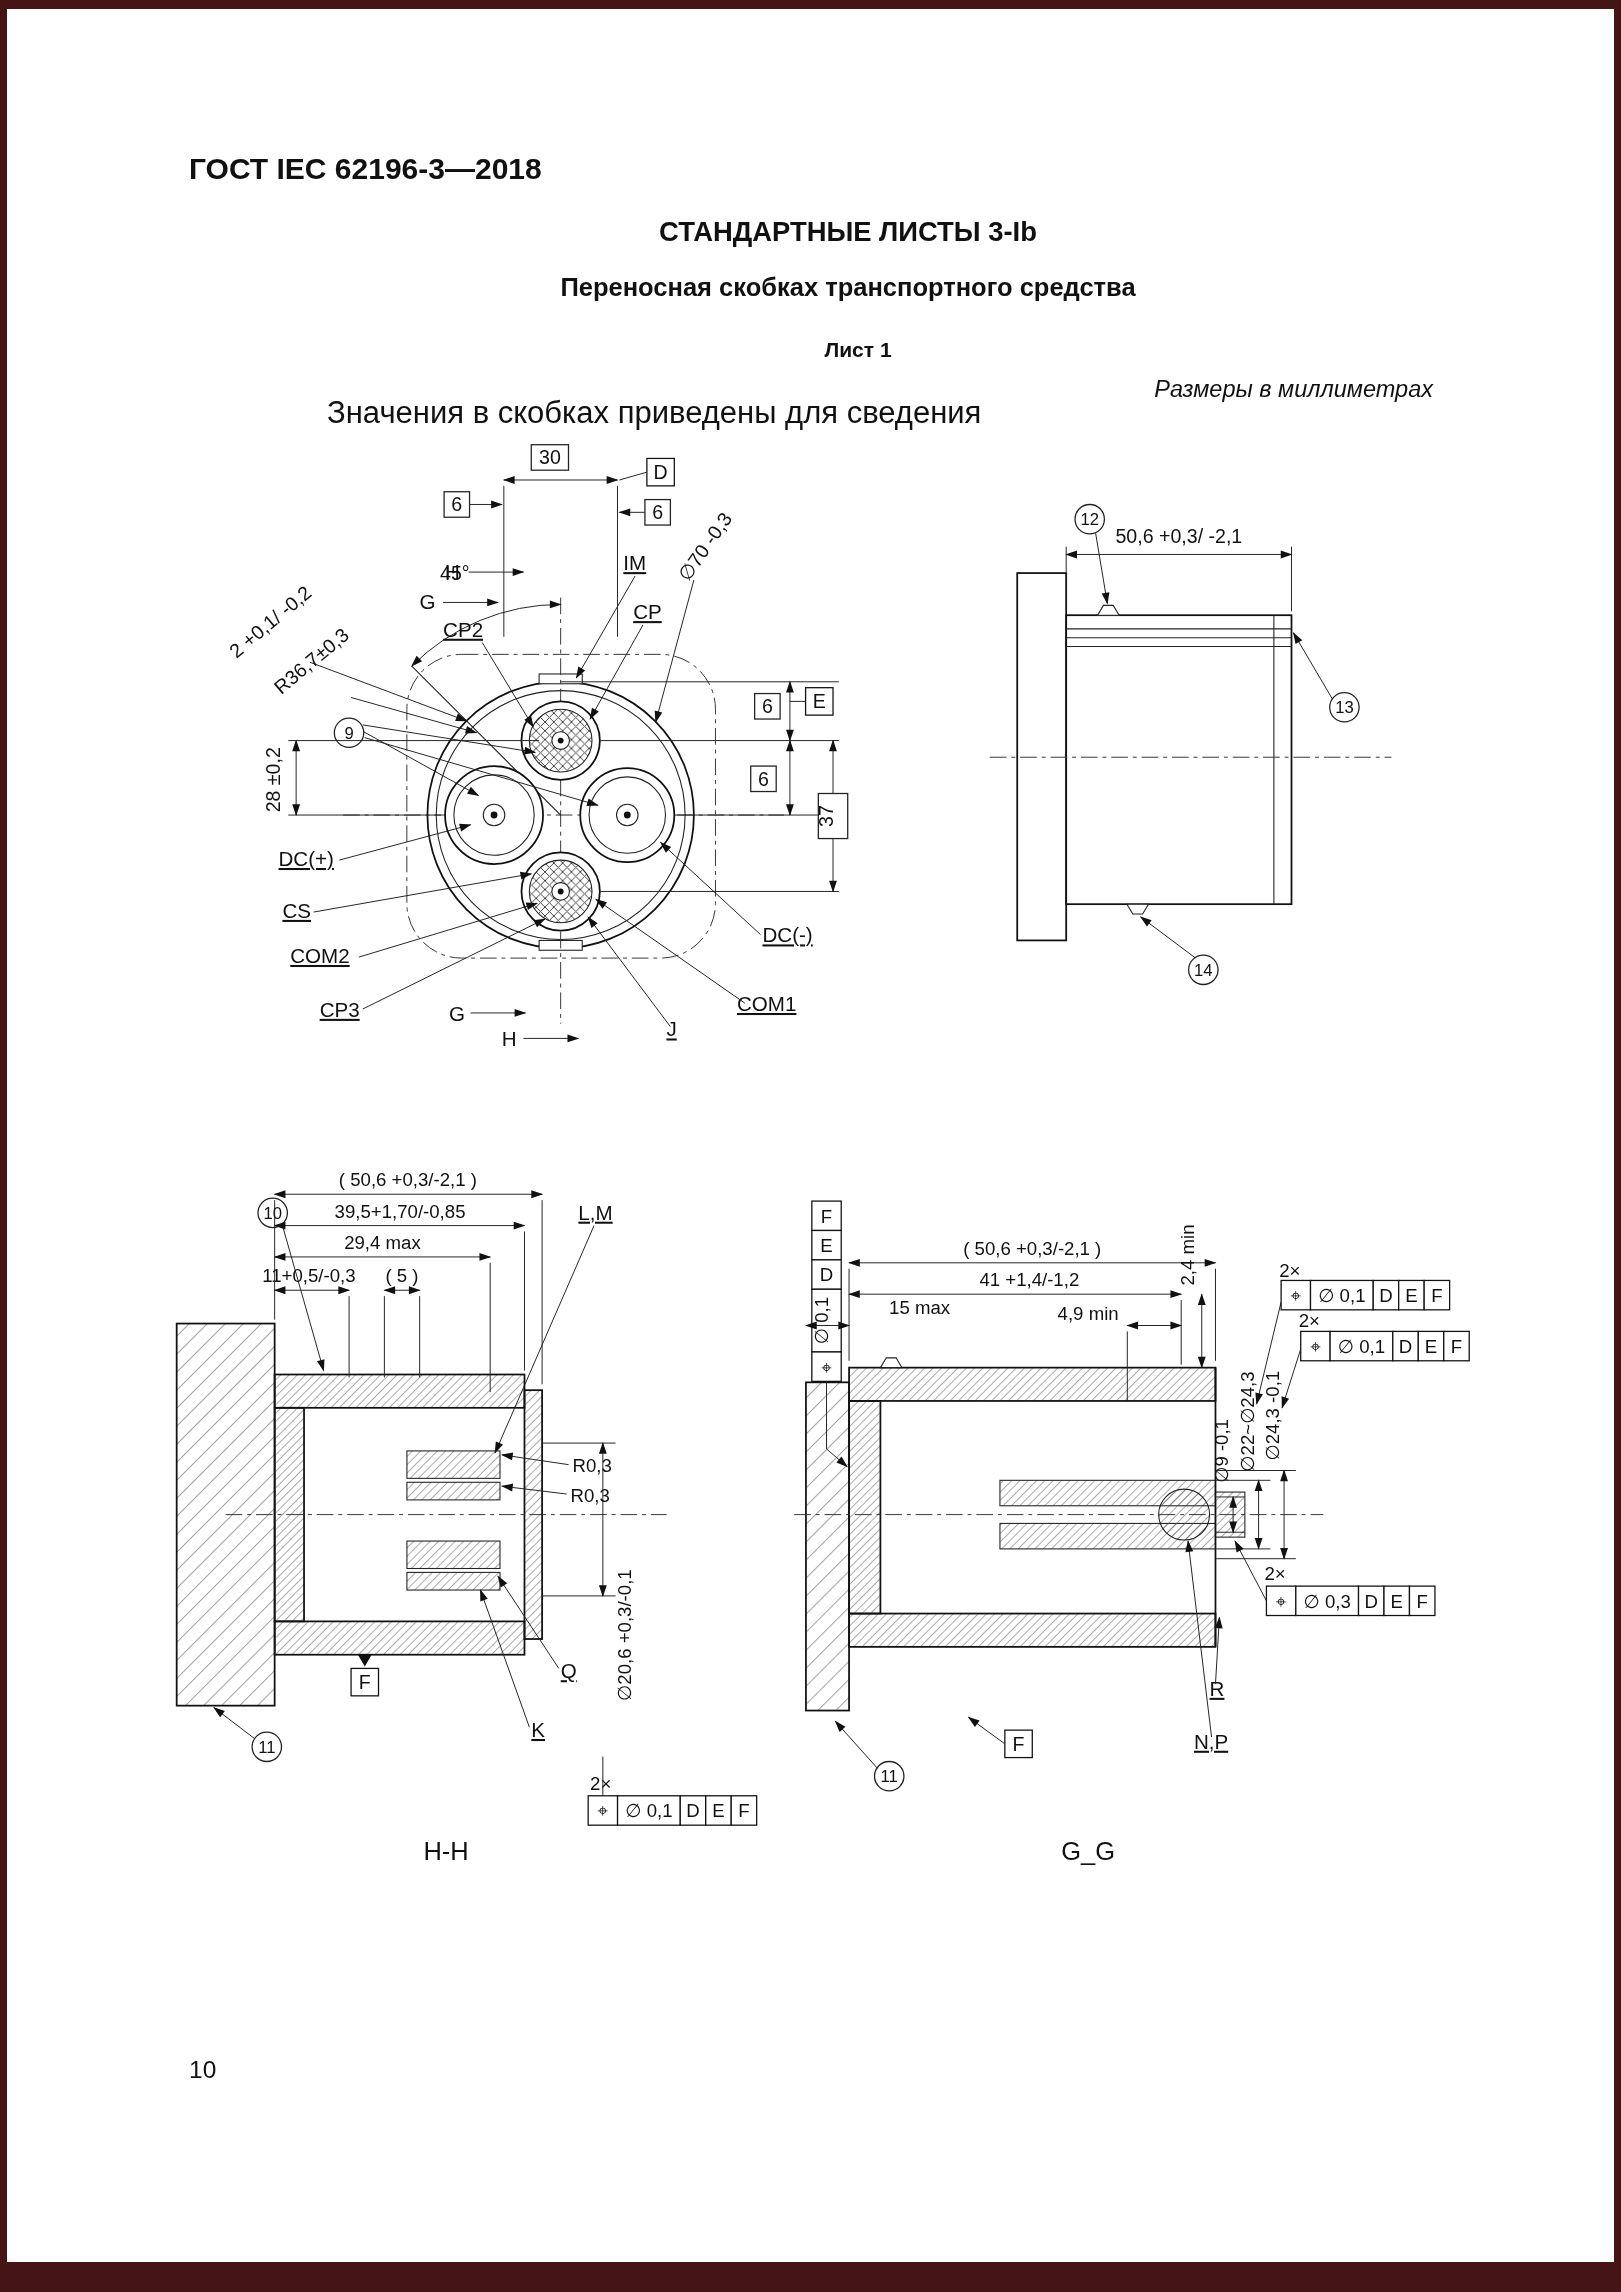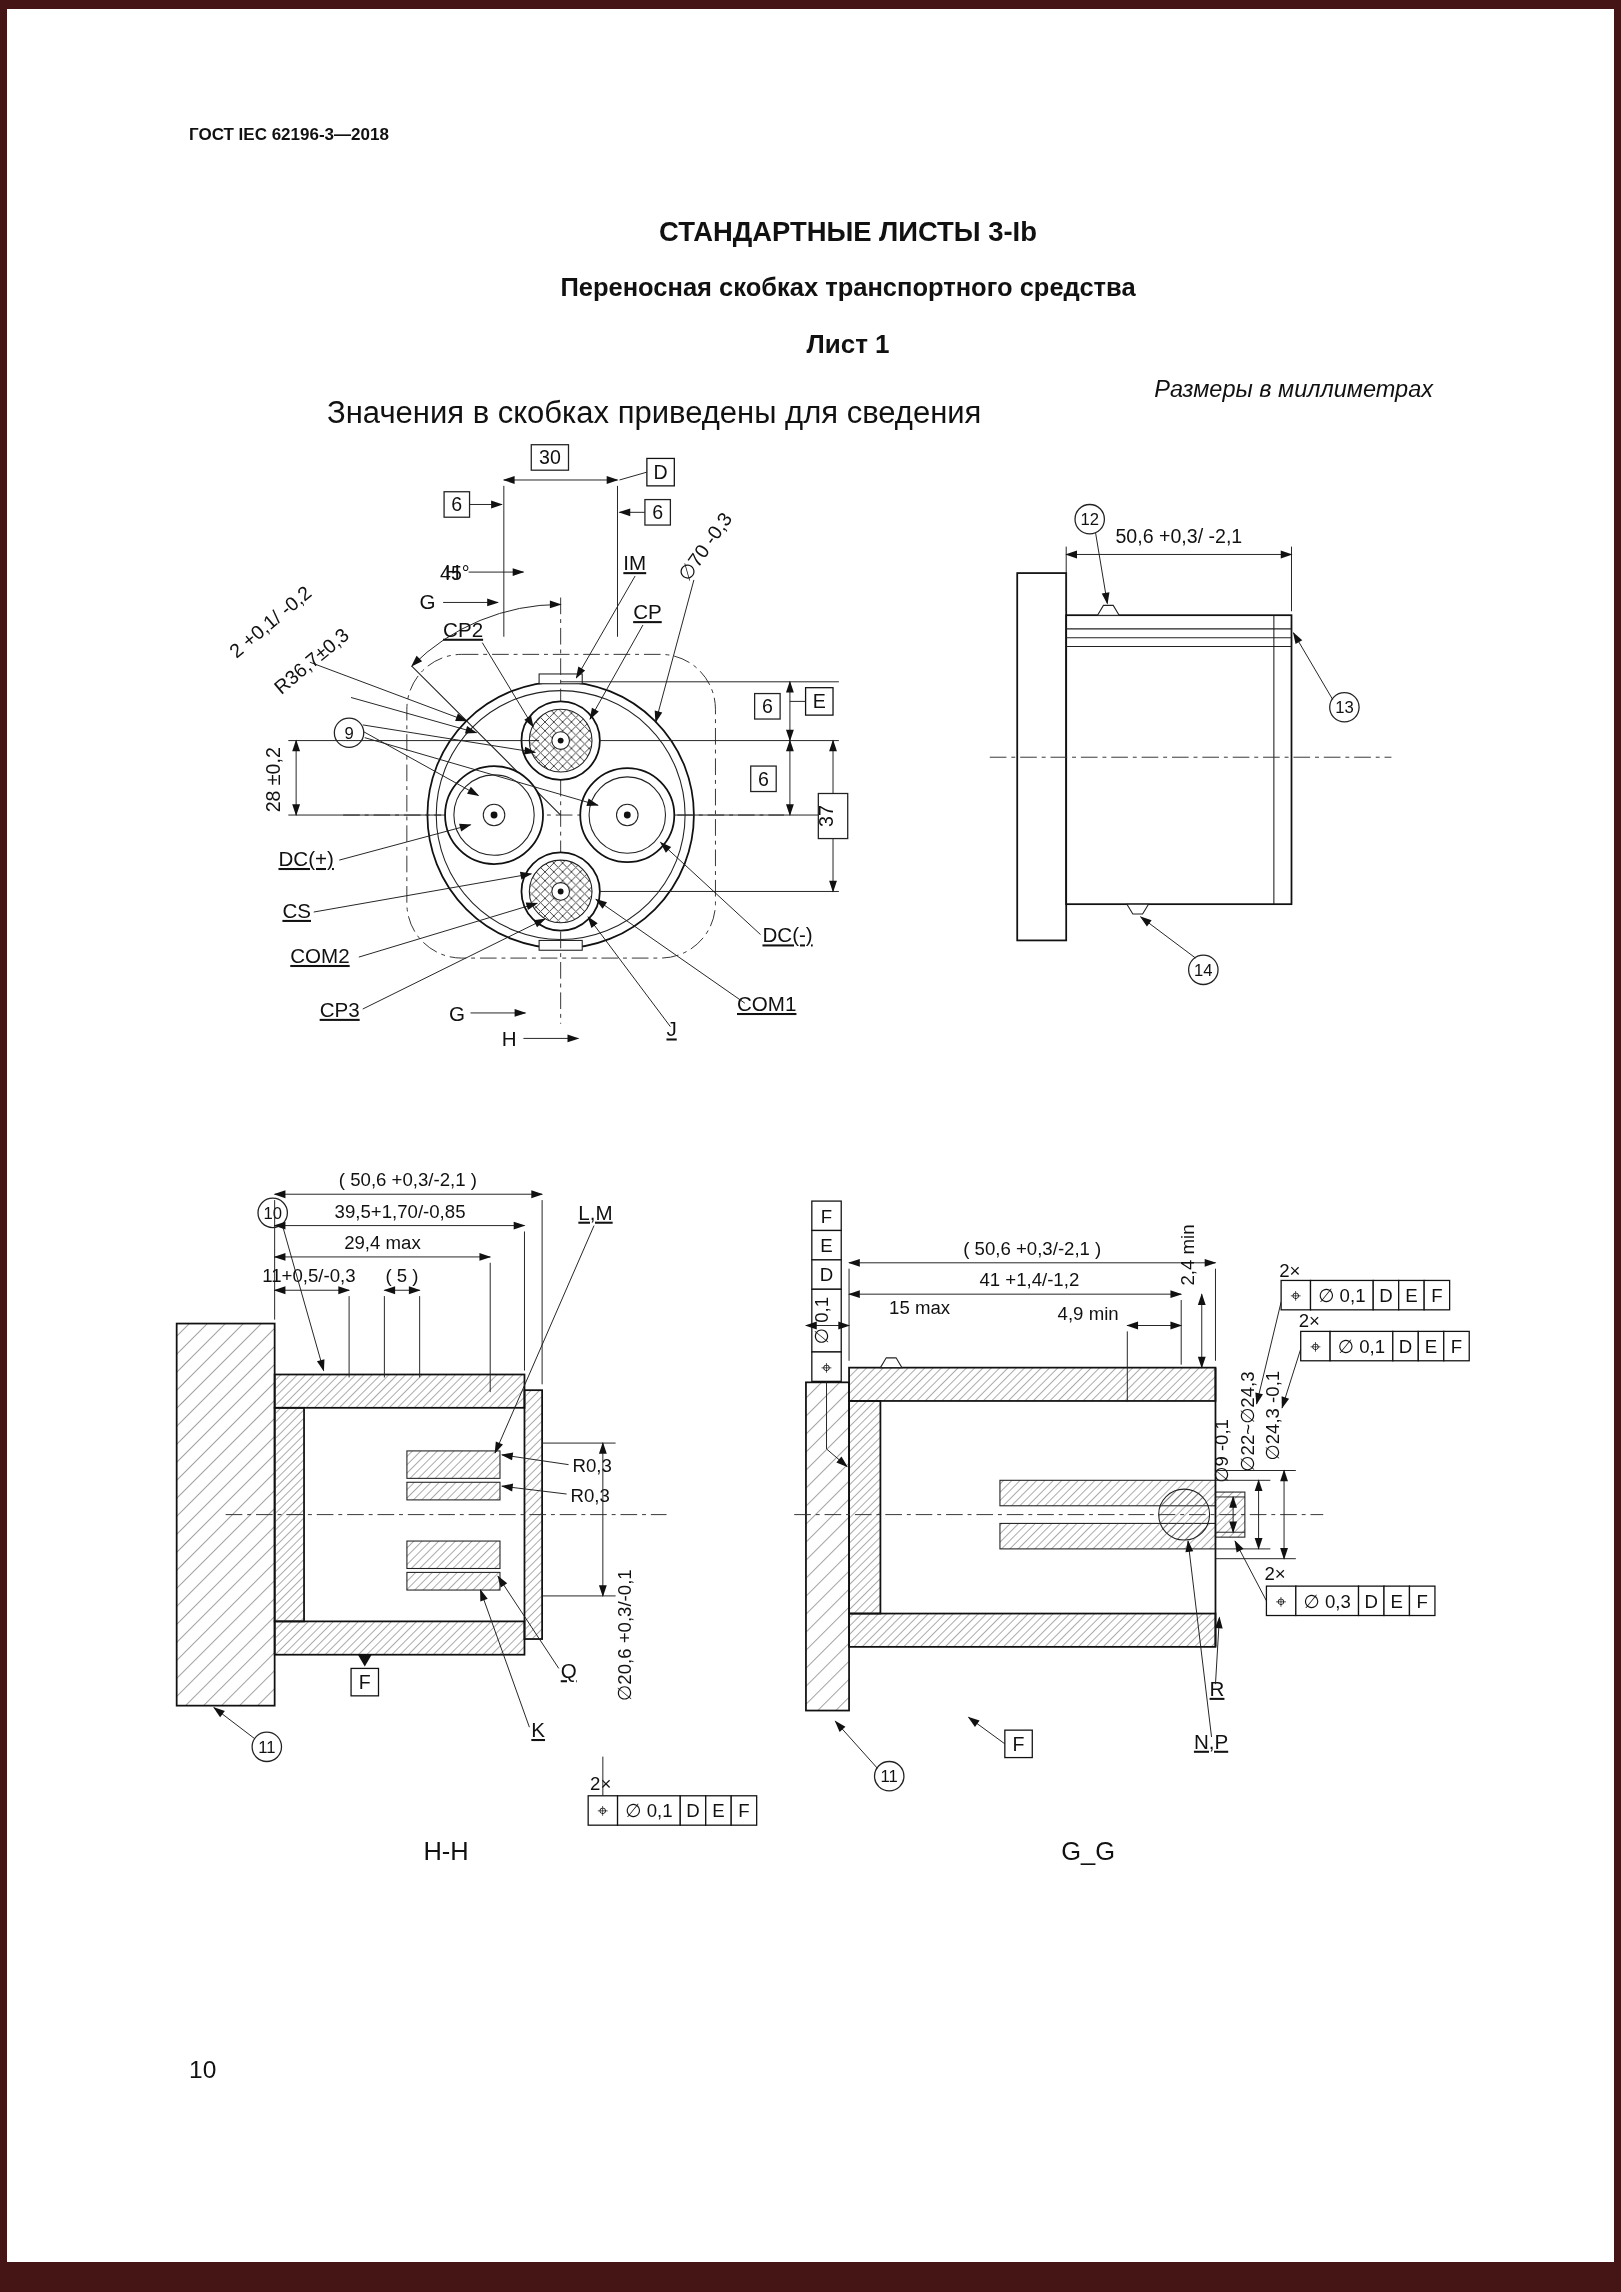--- a/index.html
+++ b/index.html
@@ -22,24 +22,24 @@
   .dim{stroke:#222;stroke-width:1;fill:none;}
   .chain{stroke:#333;stroke-width:1;fill:none;stroke-dasharray:17 5 4 5;}
   .box{fill:#fff;stroke:#222;stroke-width:1.3;}
   .cell{fill:#fff;stroke:#111;stroke-width:1.3;}
 </style>
 </head>
 <body>
 
 <div class="frame"></div>
 
-<div class="abs b" style="left:189px;top:125px;font-size:17px;">ГОСТ IEC 62196-3—2018</div>
+<div class="abs b" style="left:189px;top:152px;font-size:30px;">ГОСТ IEC 62196-3—2018</div>
 <div class="abs ctr b" style="top:216px;font-size:27.4px;">СТАНДАРТНЫЕ ЛИСТЫ 3-Ib</div>
 <div class="abs ctr b" style="top:273px;font-size:25.5px;">Переносная скобках транспортного средства</div>
-<div class="abs ctr b" style="top:329px;font-size:26px;">Лист 1</div>
+<div class="abs ctr b" style="top:338px;font-size:21px;margin-left:10px;">Лист 1</div>
 <div class="abs" style="right:188px;top:376px;font-size:23.5px;font-style:italic;text-align:center;">Размеры в миллиметрах</div>
 <div class="abs" style="left:327px;top:395px;font-size:31px;">Значения в скобках приведены для сведения</div>
 <div class="abs" style="left:189px;top:2056px;font-size:24.5px;">10</div>
 
 <svg style="left:245px;top:431px;width:647px;height:676px" viewBox="0 0 660 690">
   <defs>
     <marker id="fE" markerWidth="14" markerHeight="12" refX="12" refY="5" orient="auto" markerUnits="userSpaceOnUse">
         <path d="M1,1 L13,5 L1,9 Z" fill="#111"></path>
       </marker>
     <marker id="fS" markerWidth="14" markerHeight="12" refX="2" refY="5" orient="auto" markerUnits="userSpaceOnUse">

